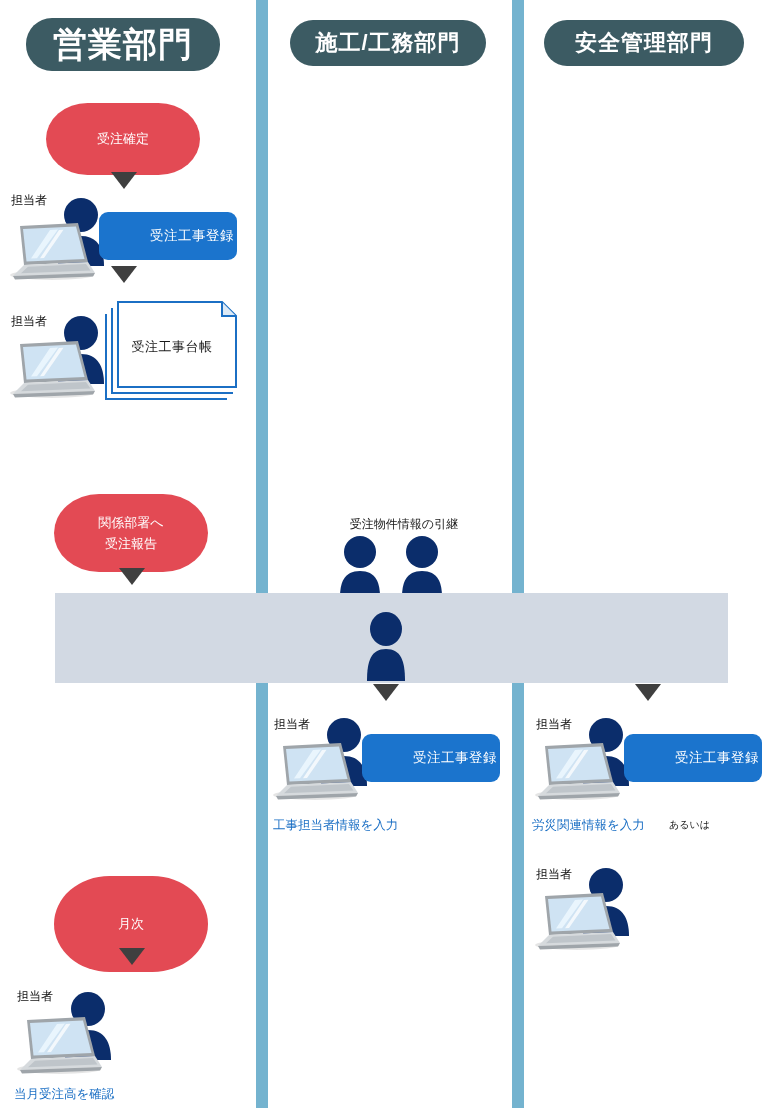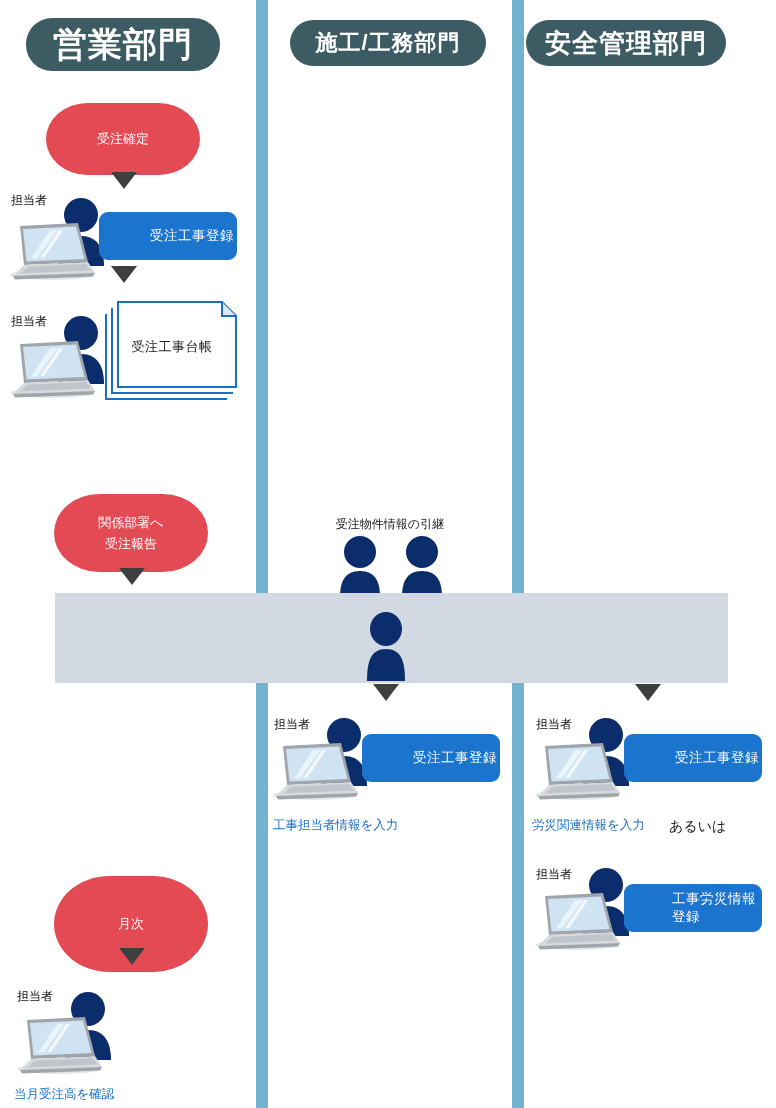--- a/index.html
+++ b/index.html
@@ -111,21 +111,21 @@
 
   
   .caption-blue {
     position: absolute;
     font-size: 12.5px;
     color: #1B6FC4;
     white-space: nowrap;
   }
   .caption-black {
     position: absolute;
-    font-size: 14px;
+    font-size: 10px;
     color: #1a1a1a;
     white-space: nowrap;
   }
   .role-label {
     position: absolute;
     font-size: 12px;
     color: #111111;
     white-space: nowrap;
   }
   .handoff-label {
@@ -145,21 +145,21 @@
   <div class="lane-divider" style="left:512px;"></div>
 
   <div class="dept-pill" style="left:26px; top:18px; width:194px; height:53px; font-size:34px;">
     <span>営業部門</span>
   </div>
 
   <div class="dept-pill" style="left:290px; top:20px; width:196px; height:46px; font-size:22px;">
     <span>施工/工務部門</span>
   </div>
 
-  <div class="dept-pill" style="left:526px; top:20px; width:200px; height:46px; font-size:26px;">
+  <div class="dept-pill" style="left:544px; top:20px; width:200px; height:46px; font-size:22px;">
     <span>安全管理部門</span>
   </div>
 
   <div class="event-oval" style="left:46px; top:88px; width:154px; height:72px;">
     <span>受注確定</span>
   </div>
 
   <div class="arrow-down" style="left:111px; top:172px;"></div>
 
   <div class="role-label" style="left:11px; top:192px;">
@@ -253,21 +253,21 @@
       <path d="M36 36.2 L55 8 L59.5 7.8 L40 36 Z" fill="#FFFFFF" opacity="0.75"></path>
       <path d="M20 43 L84 40 L91 51 L9 54 Z" fill="#D6DADD"></path>
       <path d="M24 44.8 L82 42.1 L86.5 48.6 L17 51.2 Z" fill="#BFC5CA"></path>
       <path d="M9 54 L91 51 L89 54.5 L11 57.5 Z" fill="#9FA5AA"></path>
     </svg>
   </div>
 
 
   <div class="caption-blue" style="left:14px; top:1086px;">当月受注高を確認</div>
 
-  <div class="handoff-label" style="left:310px; top:516px; width:160px;">受注物件情報の引継</div>
+  <div class="handoff-label" style="left:324px; top:516px; width:160px;">受注物件情報の引継</div>
 
   <div class="person" style="left:336px; top:535px;">
     <svg width="48" height="62" viewBox="0 0 48 62">
       <ellipse cx="24" cy="17" rx="16" ry="16" fill="#0B2D6B"></ellipse>
       <path d="M24 36 C8 36 4 48 4 62 L44 62 C44 48 40 36 24 36 Z" fill="#0B2D6B"></path>
     </svg>
   </div>
   <div class="person" style="left:398px; top:535px;">
     <svg width="48" height="62" viewBox="0 0 48 62">
       <ellipse cx="24" cy="17" rx="16" ry="16" fill="#0B2D6B"></ellipse>
@@ -359,17 +359,14 @@
       <path d="M16 4 L74 1 L84 40 L20 43 Z" fill="#9FA5AA"></path>
       <path d="M19 7 L72 4.4 L80.5 37 L22.5 39.6 Z" fill="#CFE3F3"></path>
       <path d="M27 36.5 L46 8 L54 7.6 L33 36.2 Z" fill="#EAF5FD" opacity="0.95"></path>
       <path d="M36 36.2 L55 8 L59.5 7.8 L40 36 Z" fill="#FFFFFF" opacity="0.75"></path>
       <path d="M20 43 L84 40 L91 51 L9 54 Z" fill="#D6DADD"></path>
       <path d="M24 44.8 L82 42.1 L86.5 48.6 L17 51.2 Z" fill="#BFC5CA"></path>
       <path d="M9 54 L91 51 L89 54.5 L11 57.5 Z" fill="#9FA5AA"></path>
     </svg>
   </div>
 
-  <div class="task-btn" style="left:624px; top:884px; width:138px; height:48px;">
-    <span>工事労災情報登録</span>
-  </div>
 
 </div>
 
 </body></html>

